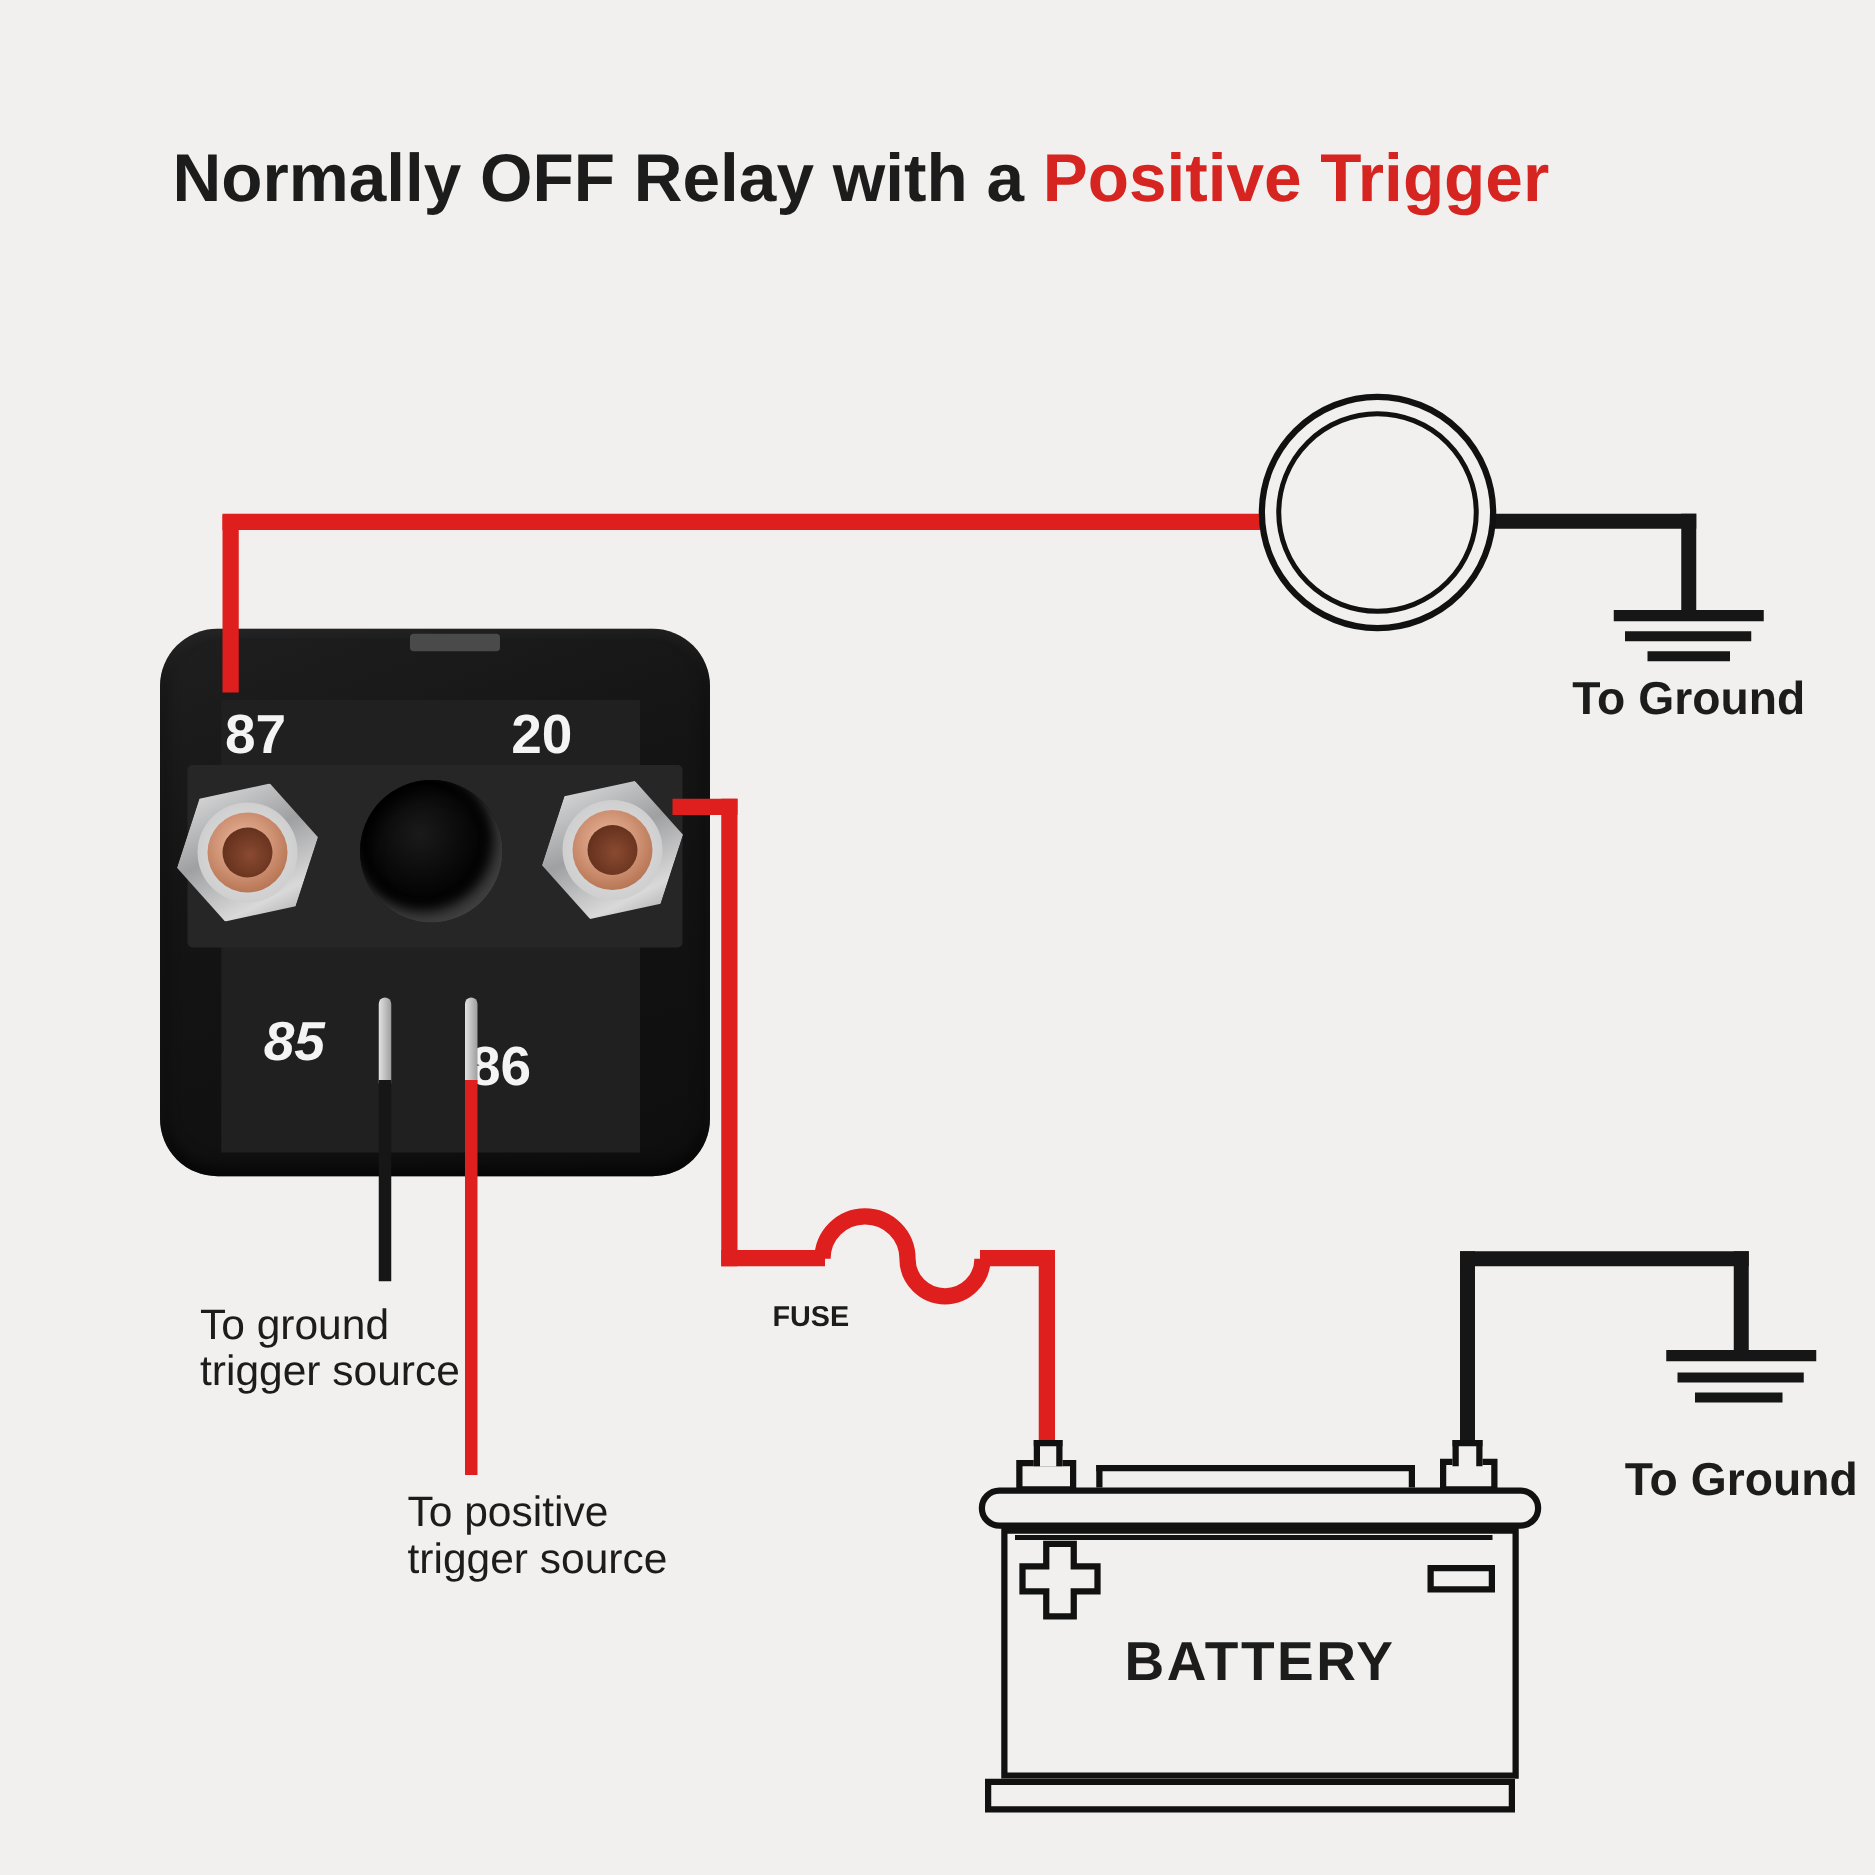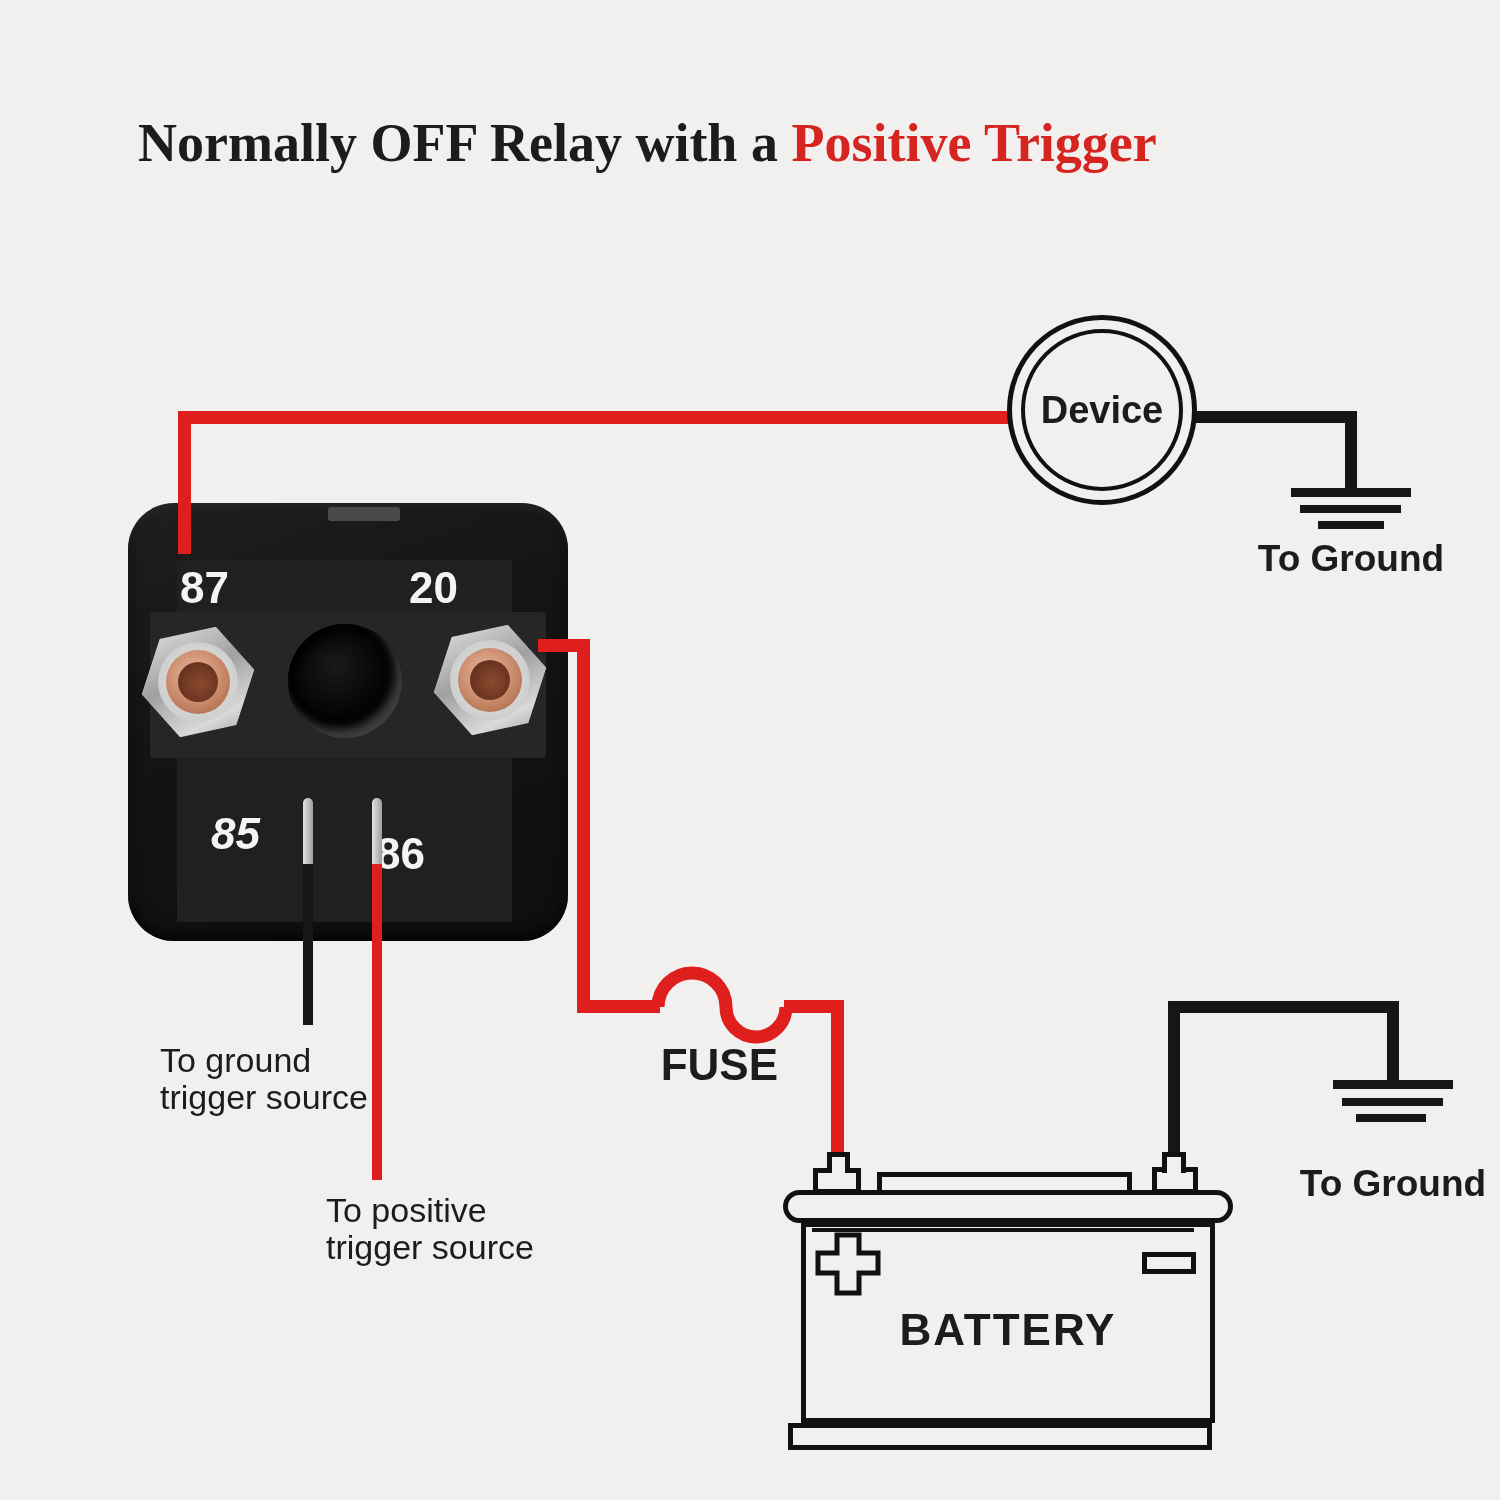--- a/index.html
+++ b/index.html
@@ -5,21 +5,21 @@
   :root{
     --background:#f1f0ee; --wire-red:#df1f1d; --wire-black:#161616;
     --title-red:#d62420; --text-black:#1c1c1c; --relay-body:#161616;
     --relay-panel:#202020; --relay-band:#262626; --copper:#c98b6e; --silver:#c9c9c9;
   }
   html,body{margin:0;padding:0;background:var(--background);}
   #stage{position:relative;width:1500px;height:1500px;background:var(--background);
          font-family:"Liberation Sans",sans-serif;overflow:hidden;}
   .abs{position:absolute;}
   
-  #title{left:138px;top:112px;font-size:54px;font-weight:bold;white-space:nowrap;color:var(--text-black);letter-spacing:0;font-family:Liberation Serif, serif;}
+  #title{left:138px;top:112px;font-size:54px;font-weight:bold;white-space:nowrap;color:var(--text-black);letter-spacing:0;}
   #title .red{color:var(--title-red);}
   
   .wire{position:absolute;z-index:10;}
   .wire.red{background:var(--wire-red);}
   .wire.blk{background:var(--wire-black);}
   .wire.over{z-index:30;}
   
   .gline{position:absolute;background:var(--wire-black);}
   .gnd-label{position:absolute;font-weight:bold;font-size:37px;color:var(--text-black);text-align:center;width:200px;}
   
@@ -49,39 +49,38 @@
   .terminal .core{position:absolute;left:42px;top:42px;width:40px;height:40px;border-radius:50%;
         background:radial-gradient(circle at 55% 55%,#8a4a30 0%,#6b3520 60%,#552a18 100%);}
   .pin{position:absolute;width:10px;height:70px;border-radius:6px 6px 2px 2px;
         background:linear-gradient(90deg,#e2e2e2,#9e9e9e);}
   
   .bshape{position:absolute;border:5px solid #111;background:var(--background);box-sizing:border-box;z-index:5;}
   #bat-label{left:801px;top:1305px;width:414px;text-align:center;font-size:44px;font-weight:bold;
              letter-spacing:2px;color:var(--text-black);z-index:6;}
   
   .txt{position:absolute;color:var(--text-black);}
-  #fuse-label{left:618px;top:1040px;width:160px;text-align:right;font-weight:bold;font-size:44px;}
+  #fuse-label{left:618px;top:1040px;width:160px;text-align:left;font-weight:bold;font-size:23px;}
   .trigger-label{font-size:34px;line-height:37px;}
   svg{display:block;}
 </style>
 </head>
 <body>
 
 <div id="stage">
 
   <div class="abs" id="title">
     <span>Normally OFF Relay with a </span><span class="red">Positive Trigger</span>
   </div>
 
   <div class="wire red over" style="left:178px;top:412px;width:13px;height:142px;"></div>
   <div class="wire red" style="left:178px;top:411px;width:830px;height:13px;"></div>
 
   <div class="abs" id="device-outer"></div>
   <div class="abs" id="device-inner"></div>
-  <div class="abs" id="device-label">Device</div>
 
   <div class="wire blk" style="left:1196px;top:411px;width:161px;height:12px;"></div>
   <div class="wire blk" style="left:1345px;top:411px;width:12px;height:79px;"></div>
 
   <div>
     <div class="gline" style="left:1291px;top:488px;width:120px;height:9px;"></div>
     <div class="gline" style="left:1300px;top:505px;width:101px;height:8px;"></div>
     <div class="gline" style="left:1318px;top:521px;width:66px;height:8px;"></div>
     <div class="gnd-label" style="left:1251px;top:538px;">To Ground</div>
   </div>

